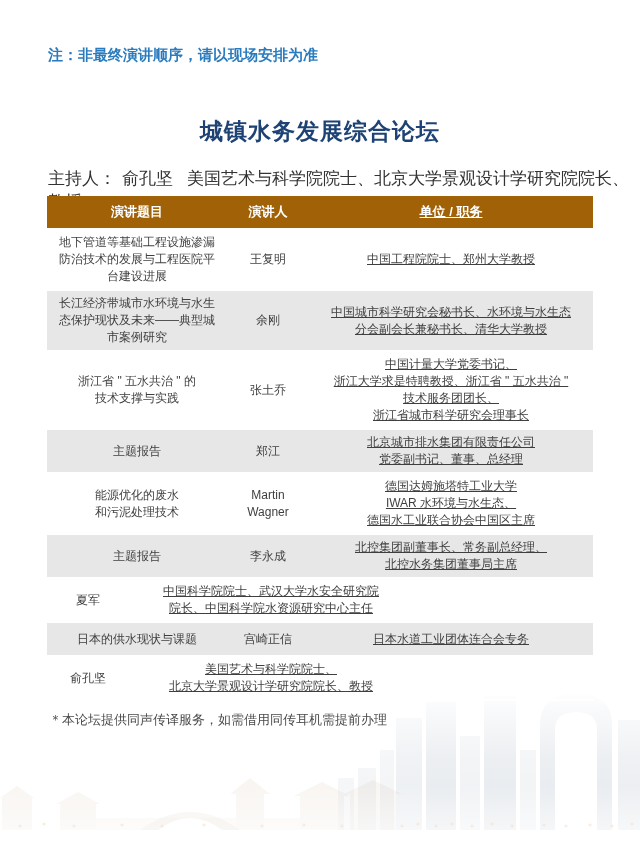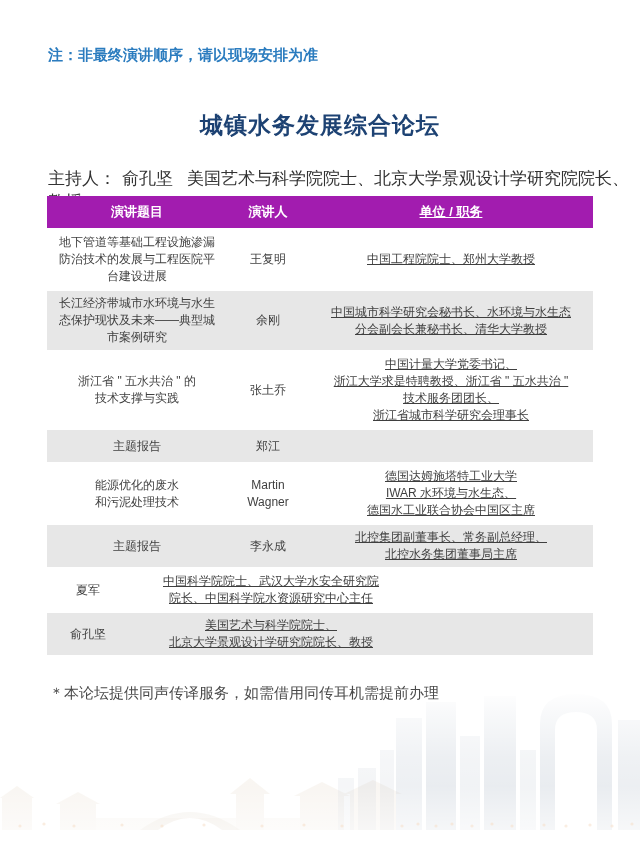--- a/index.html
+++ b/index.html
@@ -22,56 +22,56 @@
   }
 
   
   .content { position:relative; z-index:1; }
 
   .note {
     position:absolute; left:48px; top:46px;
     font-size:15px; font-weight:bold; color:#2b7cbf;
   }
   .page-title {
-    position:absolute; left:0; right:0; top:110px;
+    position:absolute; left:0; right:0; top:116px;
     text-align:center; font-size:23px; font-weight:bold;
     color:#1d4273; letter-spacing:1px;
   }
   .host-line {
     position:absolute; left:48px; top:167px;
     font-size:17px; color:#333333;
   }
   .host-line .host-name { margin-left:6px; }
   .host-line .host-title { margin-left:14px; }
 
   .table-area { position:absolute; left:47px; top:196px; width:546px; }
 
   .tbl-head {
-    display:flex; background:#a21caf; color:#ffffff;
+    display:flex; background:#a16207; color:#ffffff;
     font-size:13px; font-weight:bold; height:32px;
     align-items:center; margin-bottom:2px;
   }
   .tbl-head > div { text-align:center; }
 
   .row { display:flex; min-height:34px; border-bottom:2px solid #ffffff; }
   .row:nth-child(even) { background:#e7e7e7; }
 
   .cell {
     display:flex; align-items:center; justify-content:center;
     text-align:center; white-space:pre-line;
     font-size:12px; line-height:17px; color:#3f3f3f;
     padding:4px 2px;
   }
   .col-topic   { width:180px; }
   .col-speaker { width:82px;  }
   .col-affil   { width:284px;text-decoration:underline; }
 
   .footnote {
-    margin-top:27px; margin-left:2px;
-    font-size:15px; color:#4a4a4a;font-family:Liberation Serif, serif;
+    margin-top:10px; margin-left:2px;
+    font-size:13px; color:#4a4a4a;font-family:Liberation Serif, serif;
   }
 </style>
 </head>
 <body>
 
 <div class="skyline-wrap">
   <svg width="640" height="175" viewBox="0 0 640 175">
 
     <g fill="#c3a87f" opacity="0.16">
       <polygon points="0,108 17,96 34,108"></polygon>
@@ -168,20 +168,22 @@
 技术支撑与实践</div>
         <div class="cell col-speaker">张土乔</div>
         <div class="cell col-affil">中国计量大学党委书记、
 浙江大学求是特聘教授、浙江省 " 五水共治 "
 技术服务团团长、
 浙江省城市科学研究会理事长</div>
       </div>
       <div class="row">
         <div class="cell col-topic">主题报告</div>
         <div class="cell col-speaker">郑江</div>
+        <div class="cell col-affil">北京城市排水集团有限责任公司
+党委副书记、董事、总经理</div>
       </div>
       <div class="row">
         <div class="cell col-topic">能源优化的废水
 和污泥处理技术</div>
         <div class="cell col-speaker">Martin Wagner</div>
         <div class="cell col-affil">德国达姆施塔特工业大学
 IWAR 水环境与水生态、
 德国水工业联合协会中国区主席</div>
       </div>
       <div class="row">
@@ -189,20 +191,25 @@
         <div class="cell col-speaker">李永成</div>
         <div class="cell col-affil">北控集团副董事长、常务副总经理、
 北控水务集团董事局主席</div>
       </div>
       <div class="row">
         <div class="cell col-speaker">夏军</div>
         <div class="cell col-affil">中国科学院院士、武汉大学水安全研究院
 院长、中国科学院水资源研究中心主任</div>
       </div>
       <div class="row">
+        <div class="cell col-topic">日本的供水现状与课题</div>
+        <div class="cell col-speaker">宫崎正信</div>
+        <div class="cell col-affil">日本水道工业团体连合会专务</div>
+      </div>
+      <div class="row">
         <div class="cell col-speaker">俞孔坚</div>
         <div class="cell col-affil">美国艺术与科学院院士、
 北京大学景观设计学研究院院长、教授</div>
       </div>
     </div>
 
     <div class="footnote">＊本论坛提供同声传译服务，如需借用同传耳机需提前办理</div>
   </div>
 </div>
 

